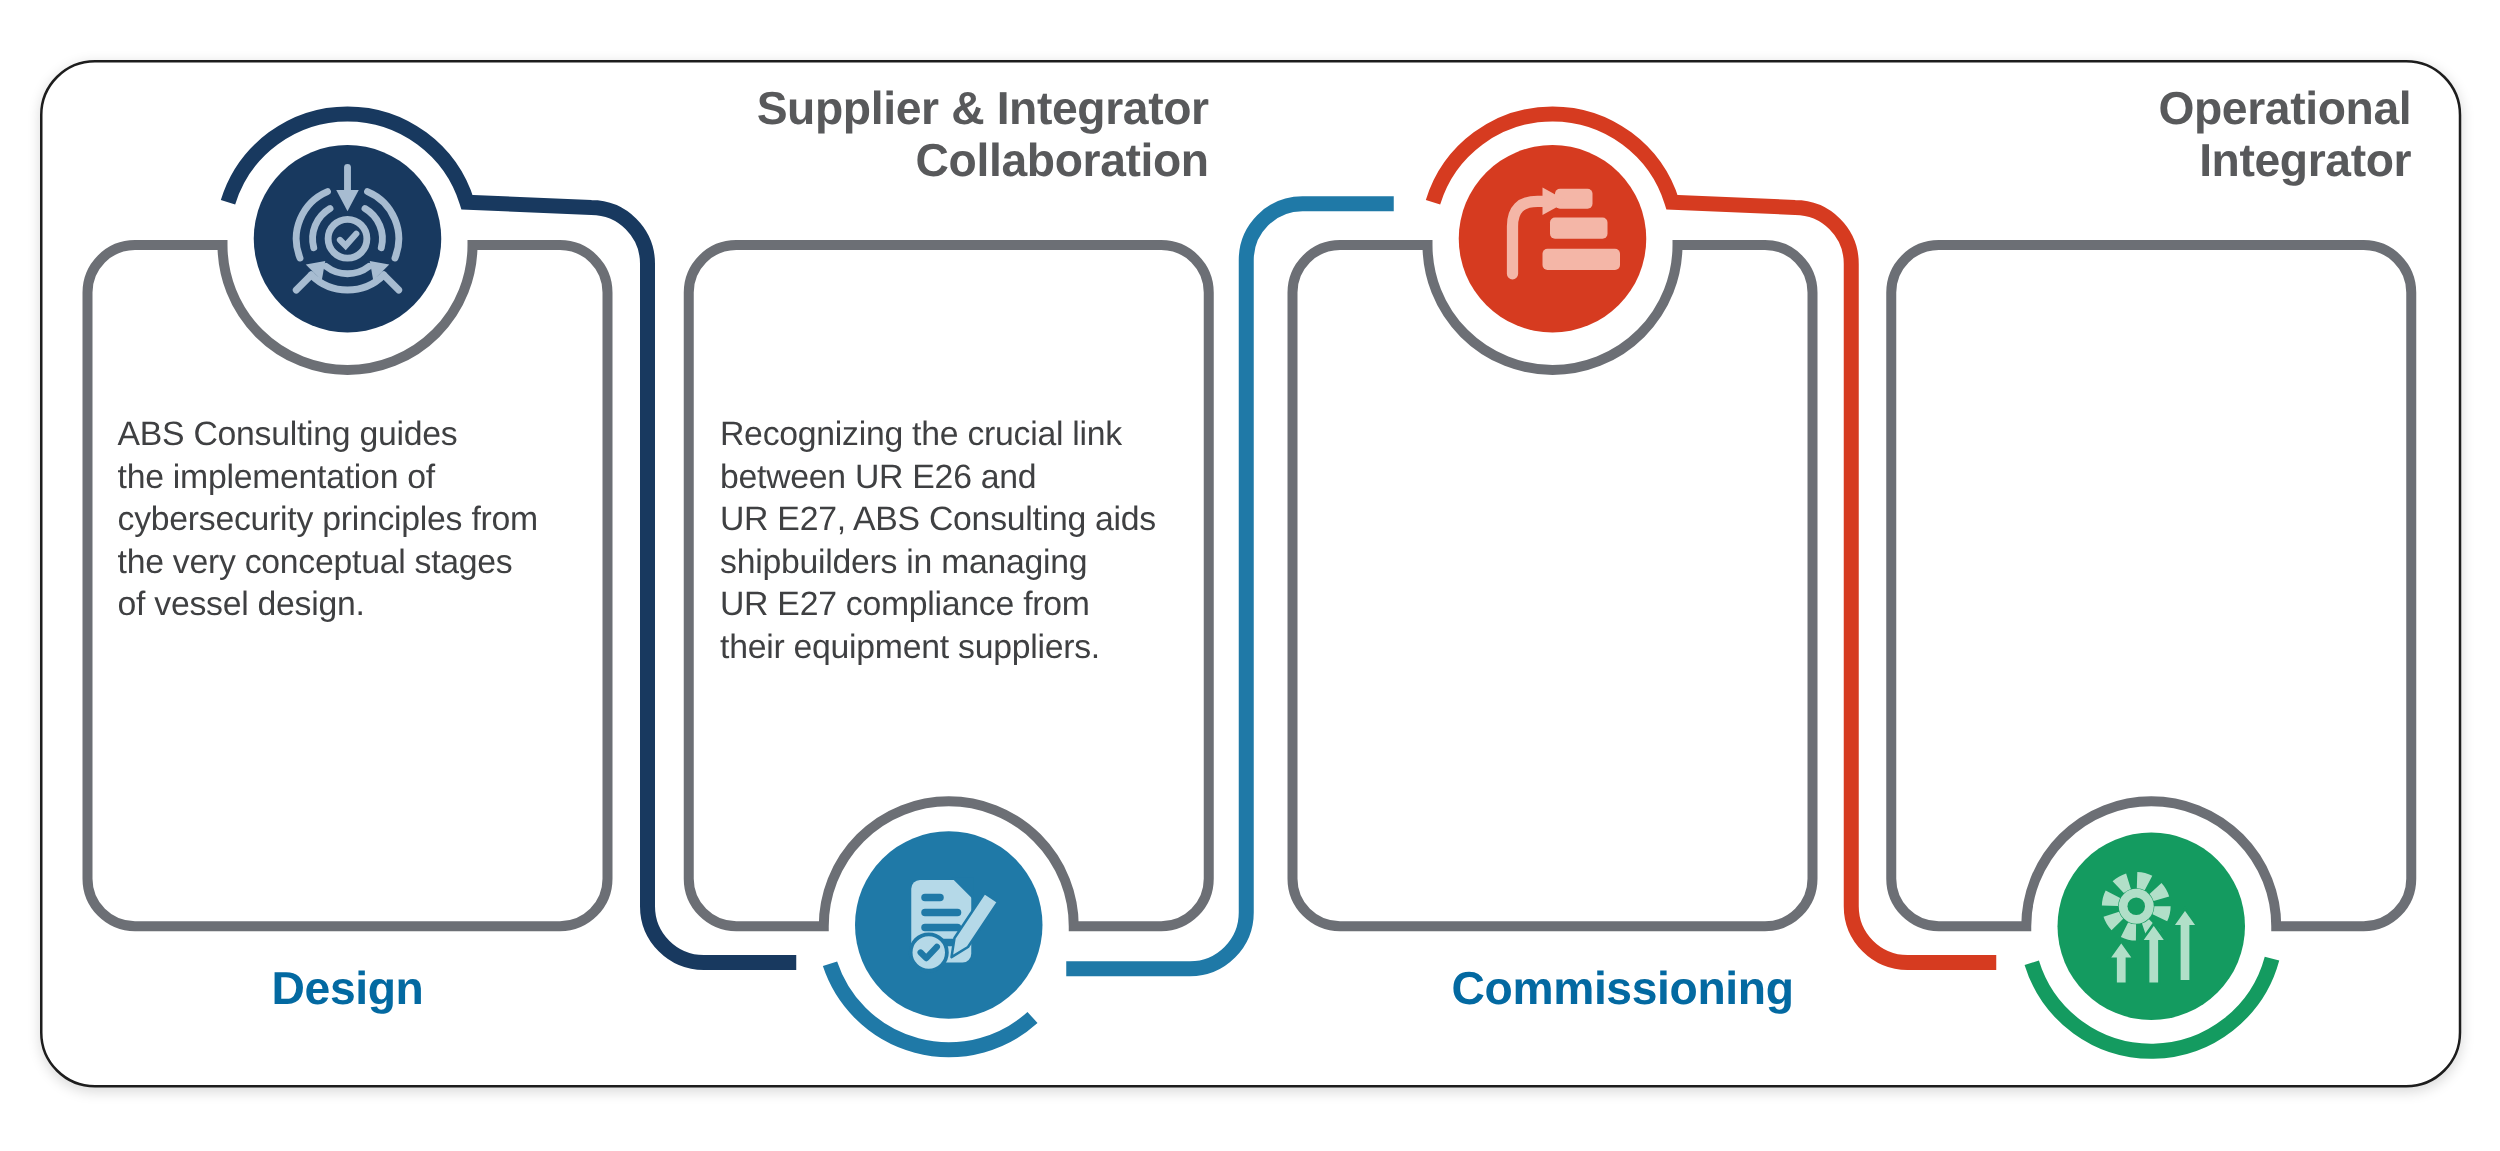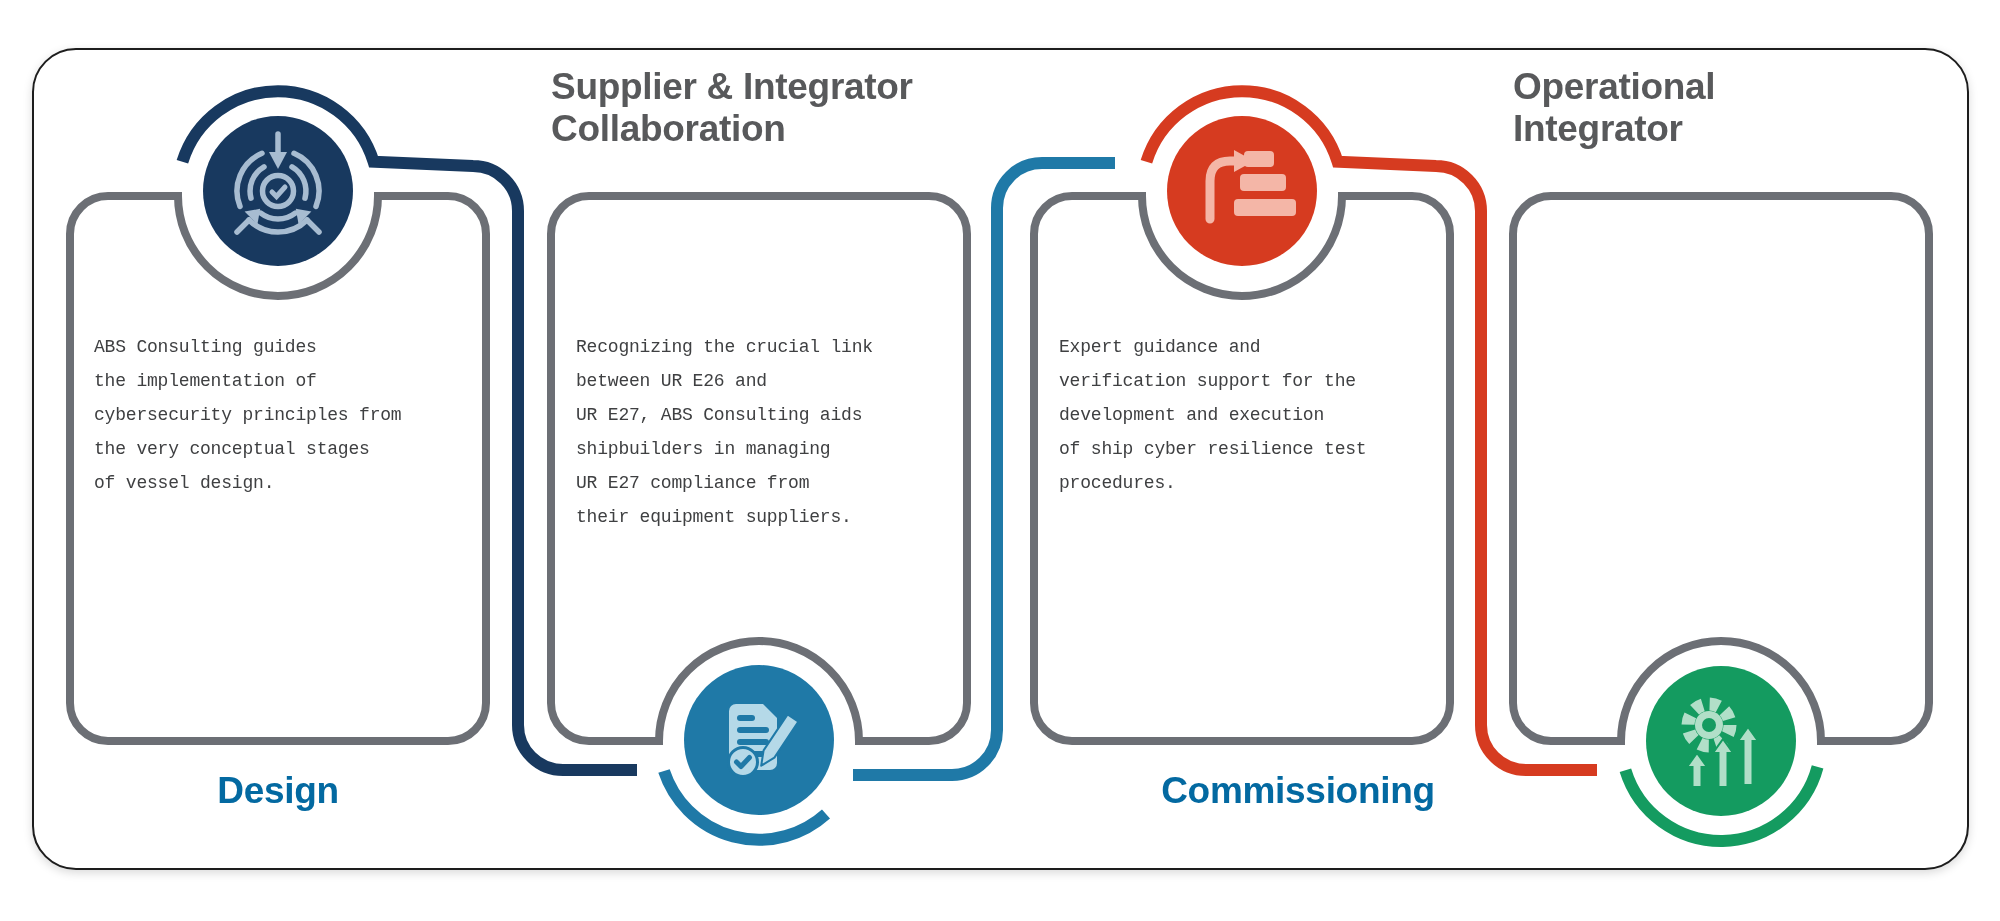--- a/index.html
+++ b/index.html
@@ -4,24 +4,24 @@
 <style>
   html,body{margin:0;padding:0;background:#ffffff;}
   body{width:2000px;height:921px;position:relative;font-family:"Liberation Sans",sans-serif;}
   .canvas{position:absolute;left:0;top:0;width:2000px;height:921px;}
   .container{
     position:absolute;left:32px;top:48px;width:1933px;height:818px;
     background:#ffffff;border:2px solid #1d1d1d;border-radius:44px;
     box-shadow:0 3px 10px rgba(0,0,0,0.15);
   }
   svg.art{position:absolute;left:0;top:0;}
-  .txt{position:absolute;color:#3F4042;font-size:18px;line-height:34px;
-       letter-spacing:-0.2px;white-space:pre-line;font-family:Liberation Mono, monospace;}
+  .txt{position:absolute;color:#3F4042;font-size:27px;line-height:34px;
+       letter-spacing:-0.2px;white-space:pre-line;}
   .stage-title{position:absolute;color:#58595B;font-size:37px;line-height:42px;
-       font-weight:bold;text-align:left;white-space:pre-line;letter-spacing:-0.3px;}
+       font-weight:bold;text-align:right;white-space:pre-line;letter-spacing:-0.3px;}
   .stage-label{position:absolute;color:#0369a1;font-size:37px;line-height:42px;
        font-weight:bold;text-align:center;white-space:pre-line;letter-spacing:-0.3px;}
 </style>
 </head>
 <body>
 
 <div class="canvas">
 
   <div class="container"></div>
 
@@ -123,23 +123,18 @@
 the very conceptual stages
 of vessel design.</div>
 
   <div class="txt" style="left:576px;top:330px;width:380px;">Recognizing the crucial link
 between UR E26 and
 UR E27, ABS Consulting aids
 shipbuilders in managing
 UR E27 compliance from
 their equipment suppliers.</div>
 
-  <div class="txt" style="left:1059px;top:330px;width:380px;">Expert guidance and
-verification support for the
-development and execution
-of ship cyber resilience test
-procedures.</div>
 
 
   <div class="stage-label" style="left:70px;top:770px;width:416px;">Design</div>
 
   <div class="stage-label" style="left:1090px;top:770px;width:416px;">Commissioning</div>
 </div>
 
 </body></html>

